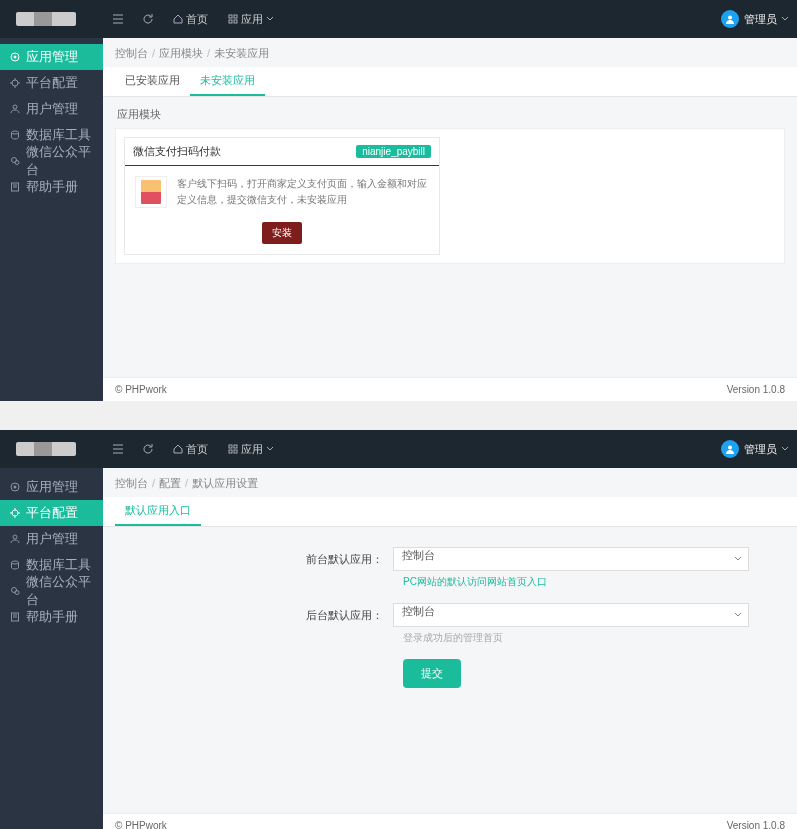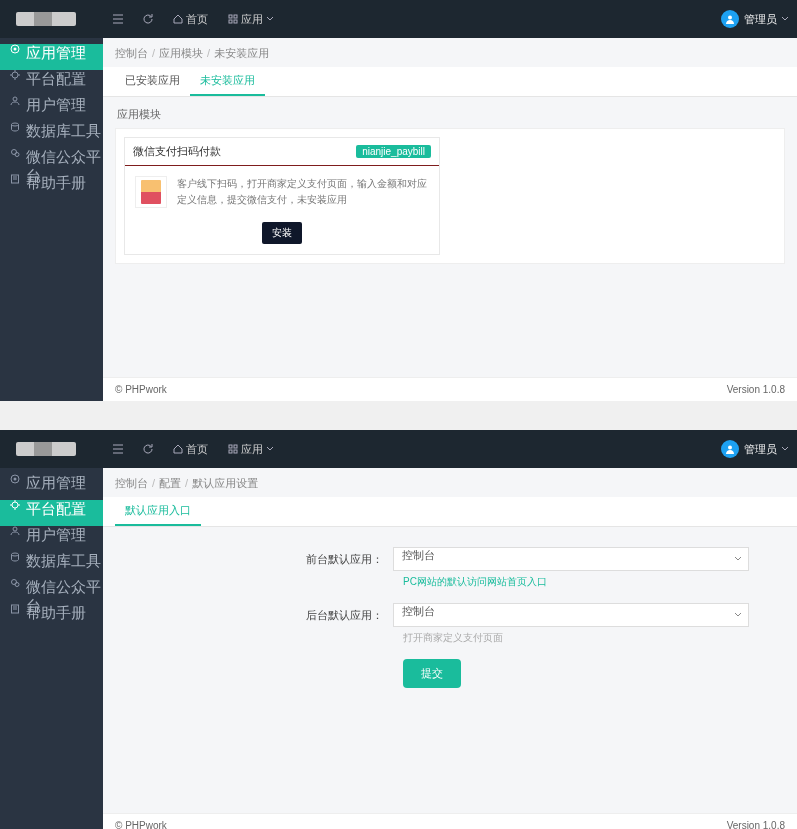--- a/index.html
+++ b/index.html
@@ -14,21 +14,21 @@
 .logo-img { width: 60px; height: 14px; background: linear-gradient(90deg,#ccc 30%,#999 30%,#999 60%,#ccc 60%); border-radius: 2px; }
 .tb-icon { width: 22px; height: 22px; display: inline-flex; align-items: center; justify-content: center; margin: 0 4px; cursor: pointer; }
 .tb-link { display: inline-flex; align-items: center; margin: 0 10px; cursor: pointer; font-size: 11px; color: #d0d0d0; }
 .tb-link svg { margin-right: 3px; }
 .tb-spacer { flex: 1; }
 .avatar { width: 18px; height: 18px; border-radius: 50%; background: #1da1f2; display: inline-flex; align-items: center; justify-content: center; margin-right: 5px; }
 .user { display: inline-flex; align-items: center; cursor: pointer; font-size: 11px; color: #eee; }
 
 .body { display: flex; height: calc(100% - 30px); }
 .sidebar { width: 103px; background: #2a3442; padding-top: 6px; }
-.side-item { height: 26px; display: flex; align-items: flex-start; padding-left: 10px; color: #a6b0bd; font-size: 15px; cursor: pointer; }
+.side-item { height: 26px; display: flex; align-items: center; padding-left: 10px; color: #a6b0bd; font-size: 13px; cursor: pointer; }
 .side-item.active { background: #1abc9c; color: #fff; }
 .side-item svg { margin-right: 6px; flex-shrink: 0; }
 
 .content { flex: 1; background: #f5f6f8; display: flex; flex-direction: column; position: relative; }
 .crumb { padding: 8px 12px; font-size: 11px; color: #888; }
 .crumb .sep { margin: 0 4px; color: #bbb; }
 .tabs { display: flex; padding: 0 12px; border-bottom: 1px solid #e5e5e5; background: #fff; margin-top: -2px; }
 .tab { padding: 6px 10px; font-size: 11px; color: #555; cursor: pointer; border-bottom: 2px solid transparent; }
 .tab.active { color: #1abc9c; border-bottom-color: #1abc9c; }
 
@@ -37,21 +37,21 @@
 .mod-card { border: 1px solid #e8e8e8; width: 316px; }
 .mod-head { display: flex; align-items: center; justify-content: space-between; padding: 6px 8px; border-bottom: 1px solid #7f1d1d; }
 .mod-title { font-size: 11px; color: #333; }
 .badge { background: #1abc9c; color: #fff; font-size: 10px; padding: 1px 6px; border-radius: 2px; }
 .mod-body { display: flex; padding: 10px; }
 .mod-icon { width: 32px; height: 32px; border: 1px solid #eee; display: flex; align-items: center; justify-content: center; margin-right: 10px; flex-shrink: 0; }
 .mod-icon-inner { width: 20px; height: 24px; background: linear-gradient(180deg,#f8c070 0%,#f8c070 50%,#e05060 50%); border-radius: 1px; }
 .mod-desc-col { flex: 1; }
 .mod-desc { font-size: 10px; color: #777; line-height: 1.6; }
 .mod-btn-row { text-align: center; padding: 4px 0 10px; }
-.install-btn { background: #0f172a; color: #fff; border: none; padding: 4px 10px; font-size: 10px; border-radius: 2px; cursor: pointer; }
+.install-btn { background: #7f1d1d; color: #fff; border: none; padding: 4px 10px; font-size: 10px; border-radius: 2px; cursor: pointer; }
 
 .form { padding: 20px 8px 0 0; }
 .form-row { display: flex; align-items: center; margin-bottom: 4px; }
 .form-label { width: 290px; text-align: right; padding-right: 10px; font-size: 11px; color: #444; }
 .form-sel { flex: 0 0 356px; position: relative; }
 .sel { width: 100%; height: 24px; border: 1px solid #ddd; background: #fff; padding: 0 20px 0 8px; font-size: 11px; color: #555; cursor: pointer; position: relative; }
 .sel-caret { position: absolute; right: 6px; top: 50%; transform: translateY(-50%); }
 .hint-row { display: flex; margin-bottom: 14px; }
 .hint { margin-left: 300px; font-size: 10px; color: #1abc9c; }
 .hint.gray { color: #aaa; }
@@ -311,21 +311,21 @@
           <div class="form-sel">
             <div class="sel">
               <span>控制台</span>
               <span class="sel-caret"><svg width="8" height="8" viewBox="0 0 8 8">
                       <path d="M1 2l3 3 3-3" stroke="#888" fill="none"></path>
                     </svg></span>
             </div>
           </div>
         </div>
         <div class="hint-row">
-              <div class="hint gray">打开商家定义支付页面</div>
+              <div class="hint gray">登录成功后的管理首页</div>
             </div>
         <button class="submit-btn">提交</button>
       </div>
       <div class="footer">
         <span>© PHPwork</span>
         <span>Version 1.0.8</span>
       </div>
     </div>
   </div>
 </div>

